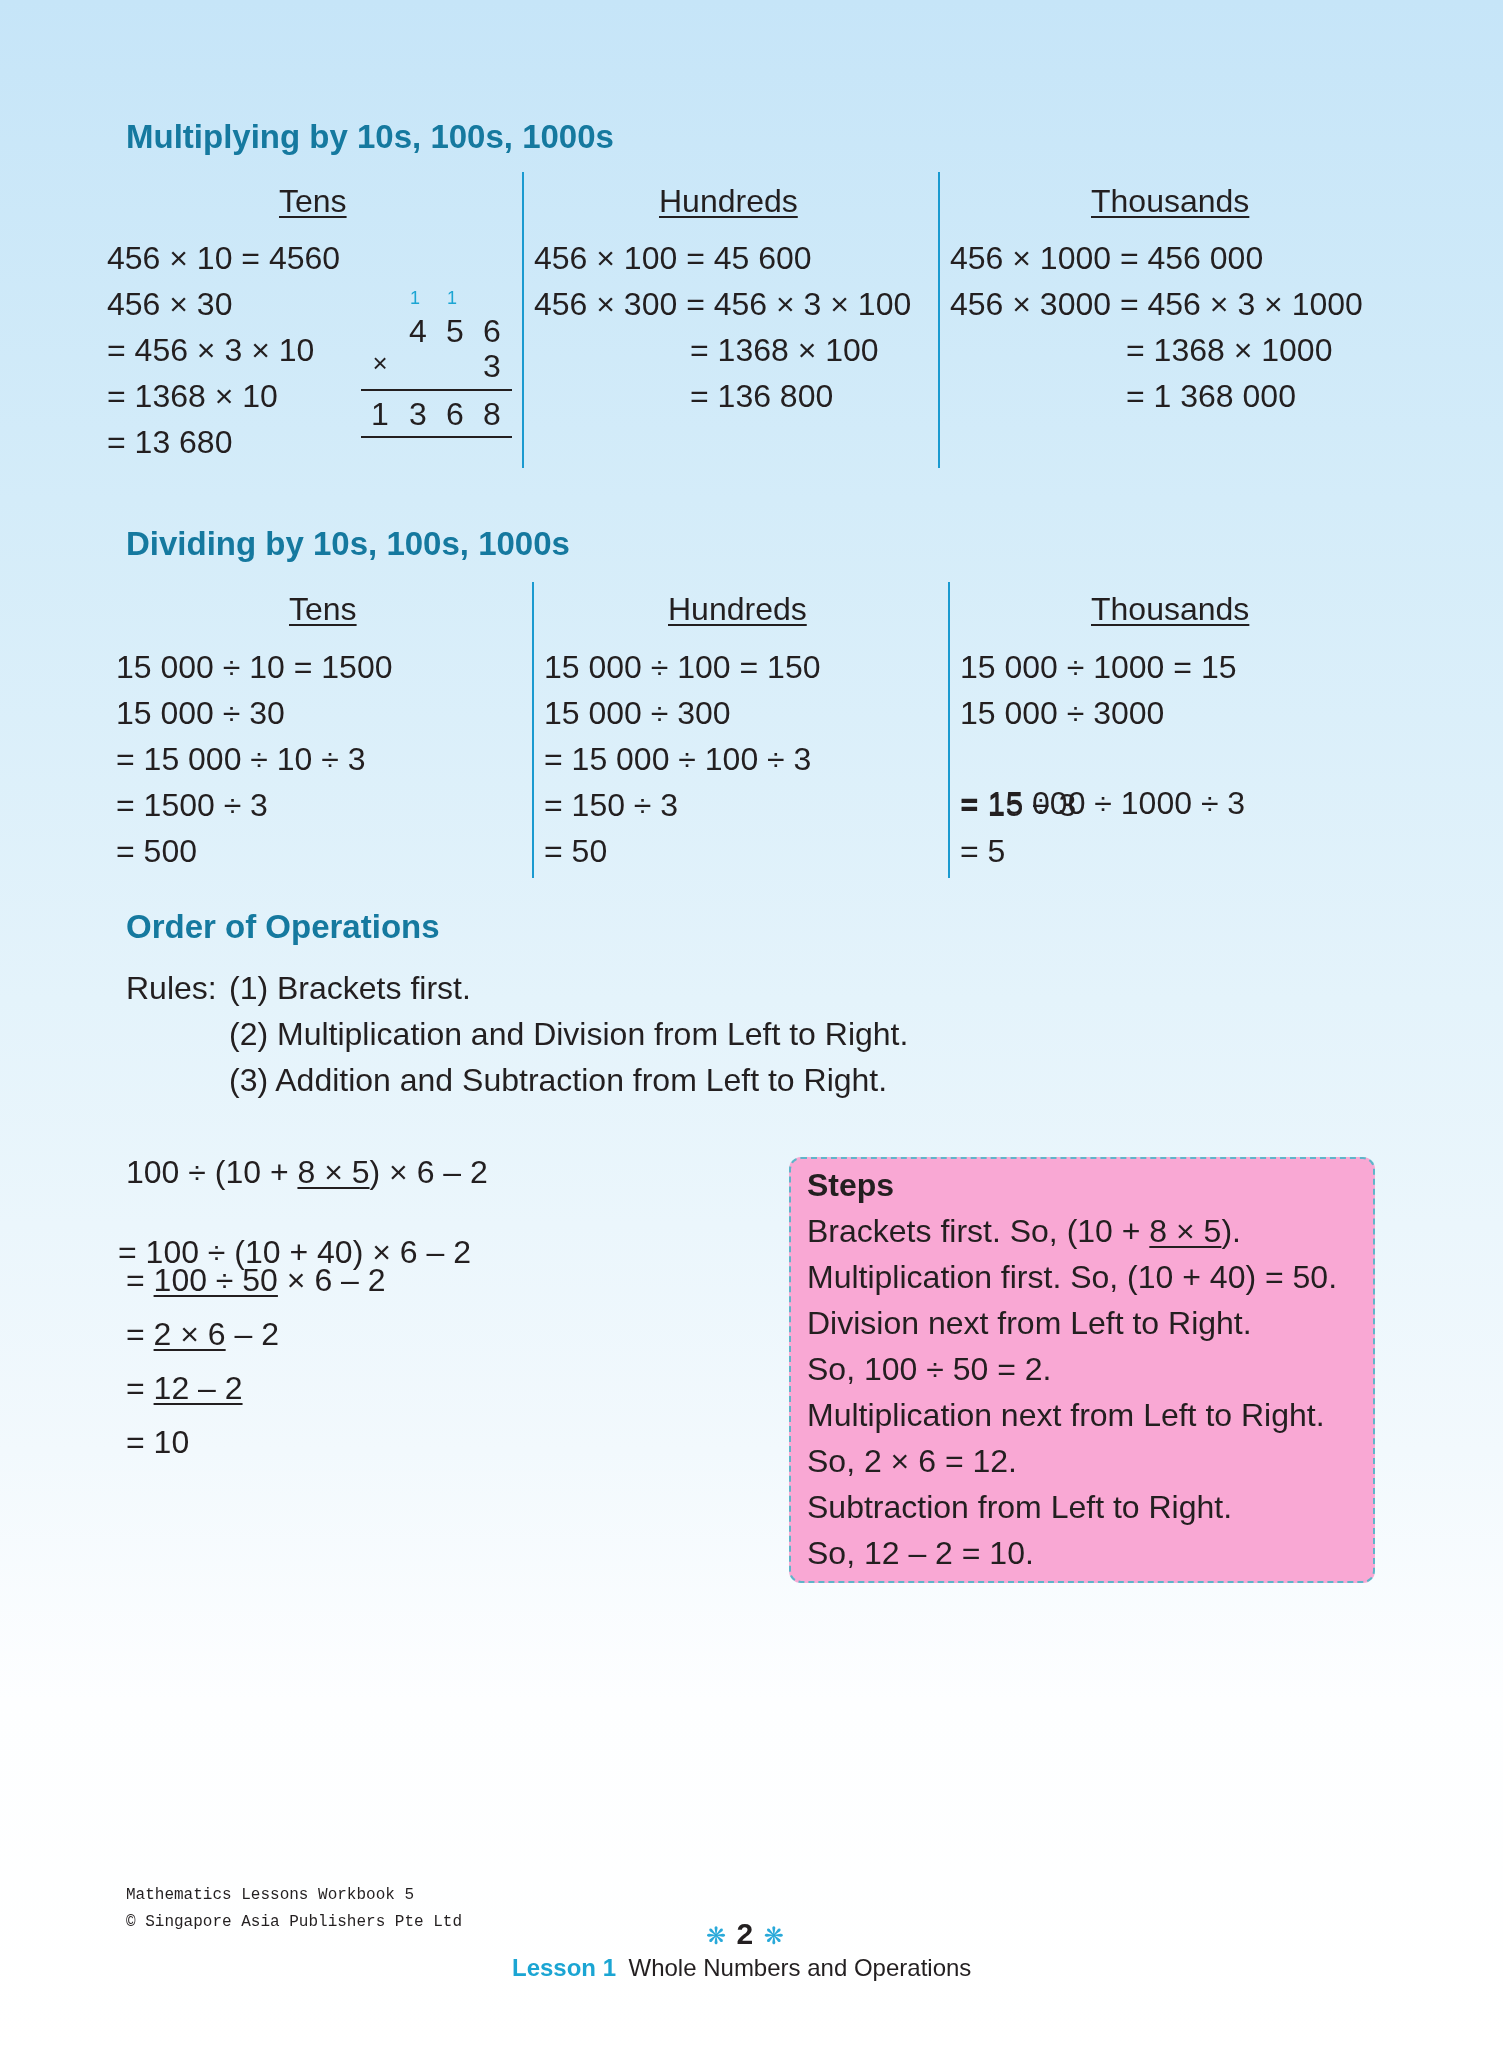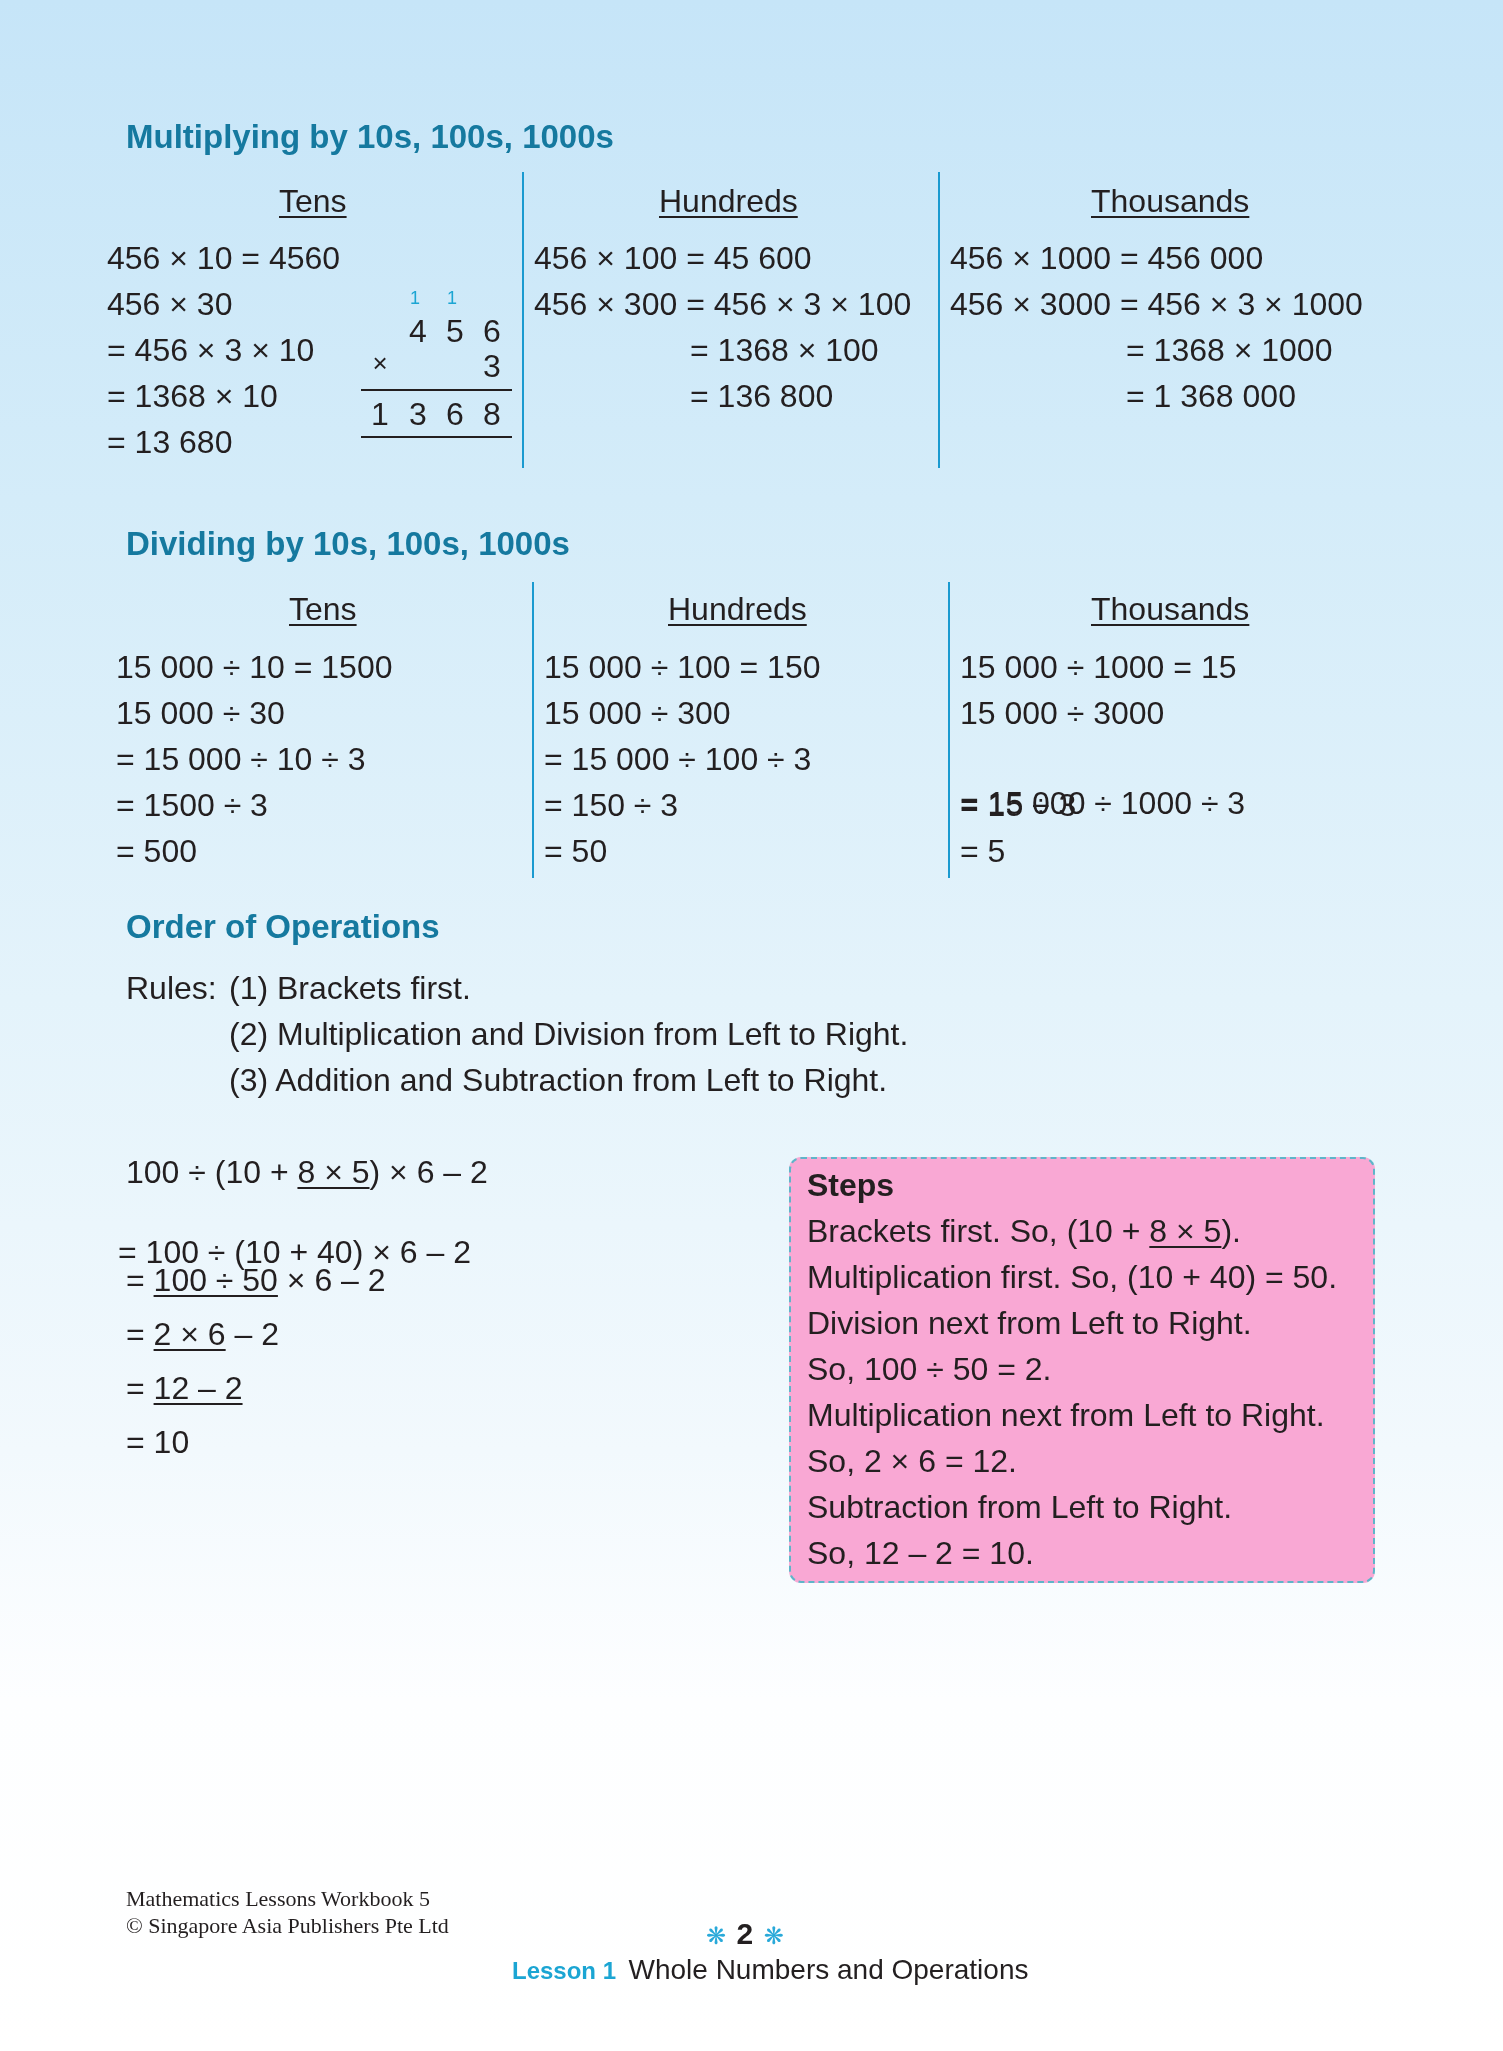--- a/index.html
+++ b/index.html
@@ -16,25 +16,25 @@
   .vline { position:absolute; width:2px; background:#1a9ad0; }
   .hline { position:absolute; height:2px; background:#231f20; }
   .u { text-decoration:underline; text-decoration-thickness:2px; text-underline-offset:4px; }
   .carry { font-size:18px; color:#1ba5d3; }
   .digit { font-size:32px; width:30px; text-align:center; }
   .steps-box {
     position:absolute; left:789px; top:1157px; width:586px; height:426px;
     background:#f9a8d4; border:2px dashed #5fb5c9; border-radius:12px; box-sizing:border-box;
   }
   .steps-title { font-weight:bold; font-size:32px; }
-  .footer-serif { font-family:Liberation Serif, serif; font-size:22px; color:#231f20; }
+  .footer-serif { font-family:Liberation Mono, monospace; font-size:16px; color:#231f20; }
   .page-num { font-family:"Liberation Sans", sans-serif; font-weight:bold; font-size:30px; color:#231f20; }
   .snow { color:#29a9d9; font-size:24px; }
   .lesson-label { color:#1ba5d3; font-weight:bold; font-size:24px; }
-  .lesson-title { font-size:28px; color:#231f20; }
+  .lesson-title { font-size:24px; color:#231f20; }
 </style>
 </head>
 <body>
 
 <div class="abs heading" style="left:126px; top:118px;">Multiplying by 10s, 100s, 1000s</div>
 
 <div class="vline" style="left:522px; top:172px; height:296px;"></div>
 <div class="vline" style="left:938px; top:172px; height:296px;"></div>
 
 <div class="abs colhead" style="left:279px; top:183px;">Tens</div>

